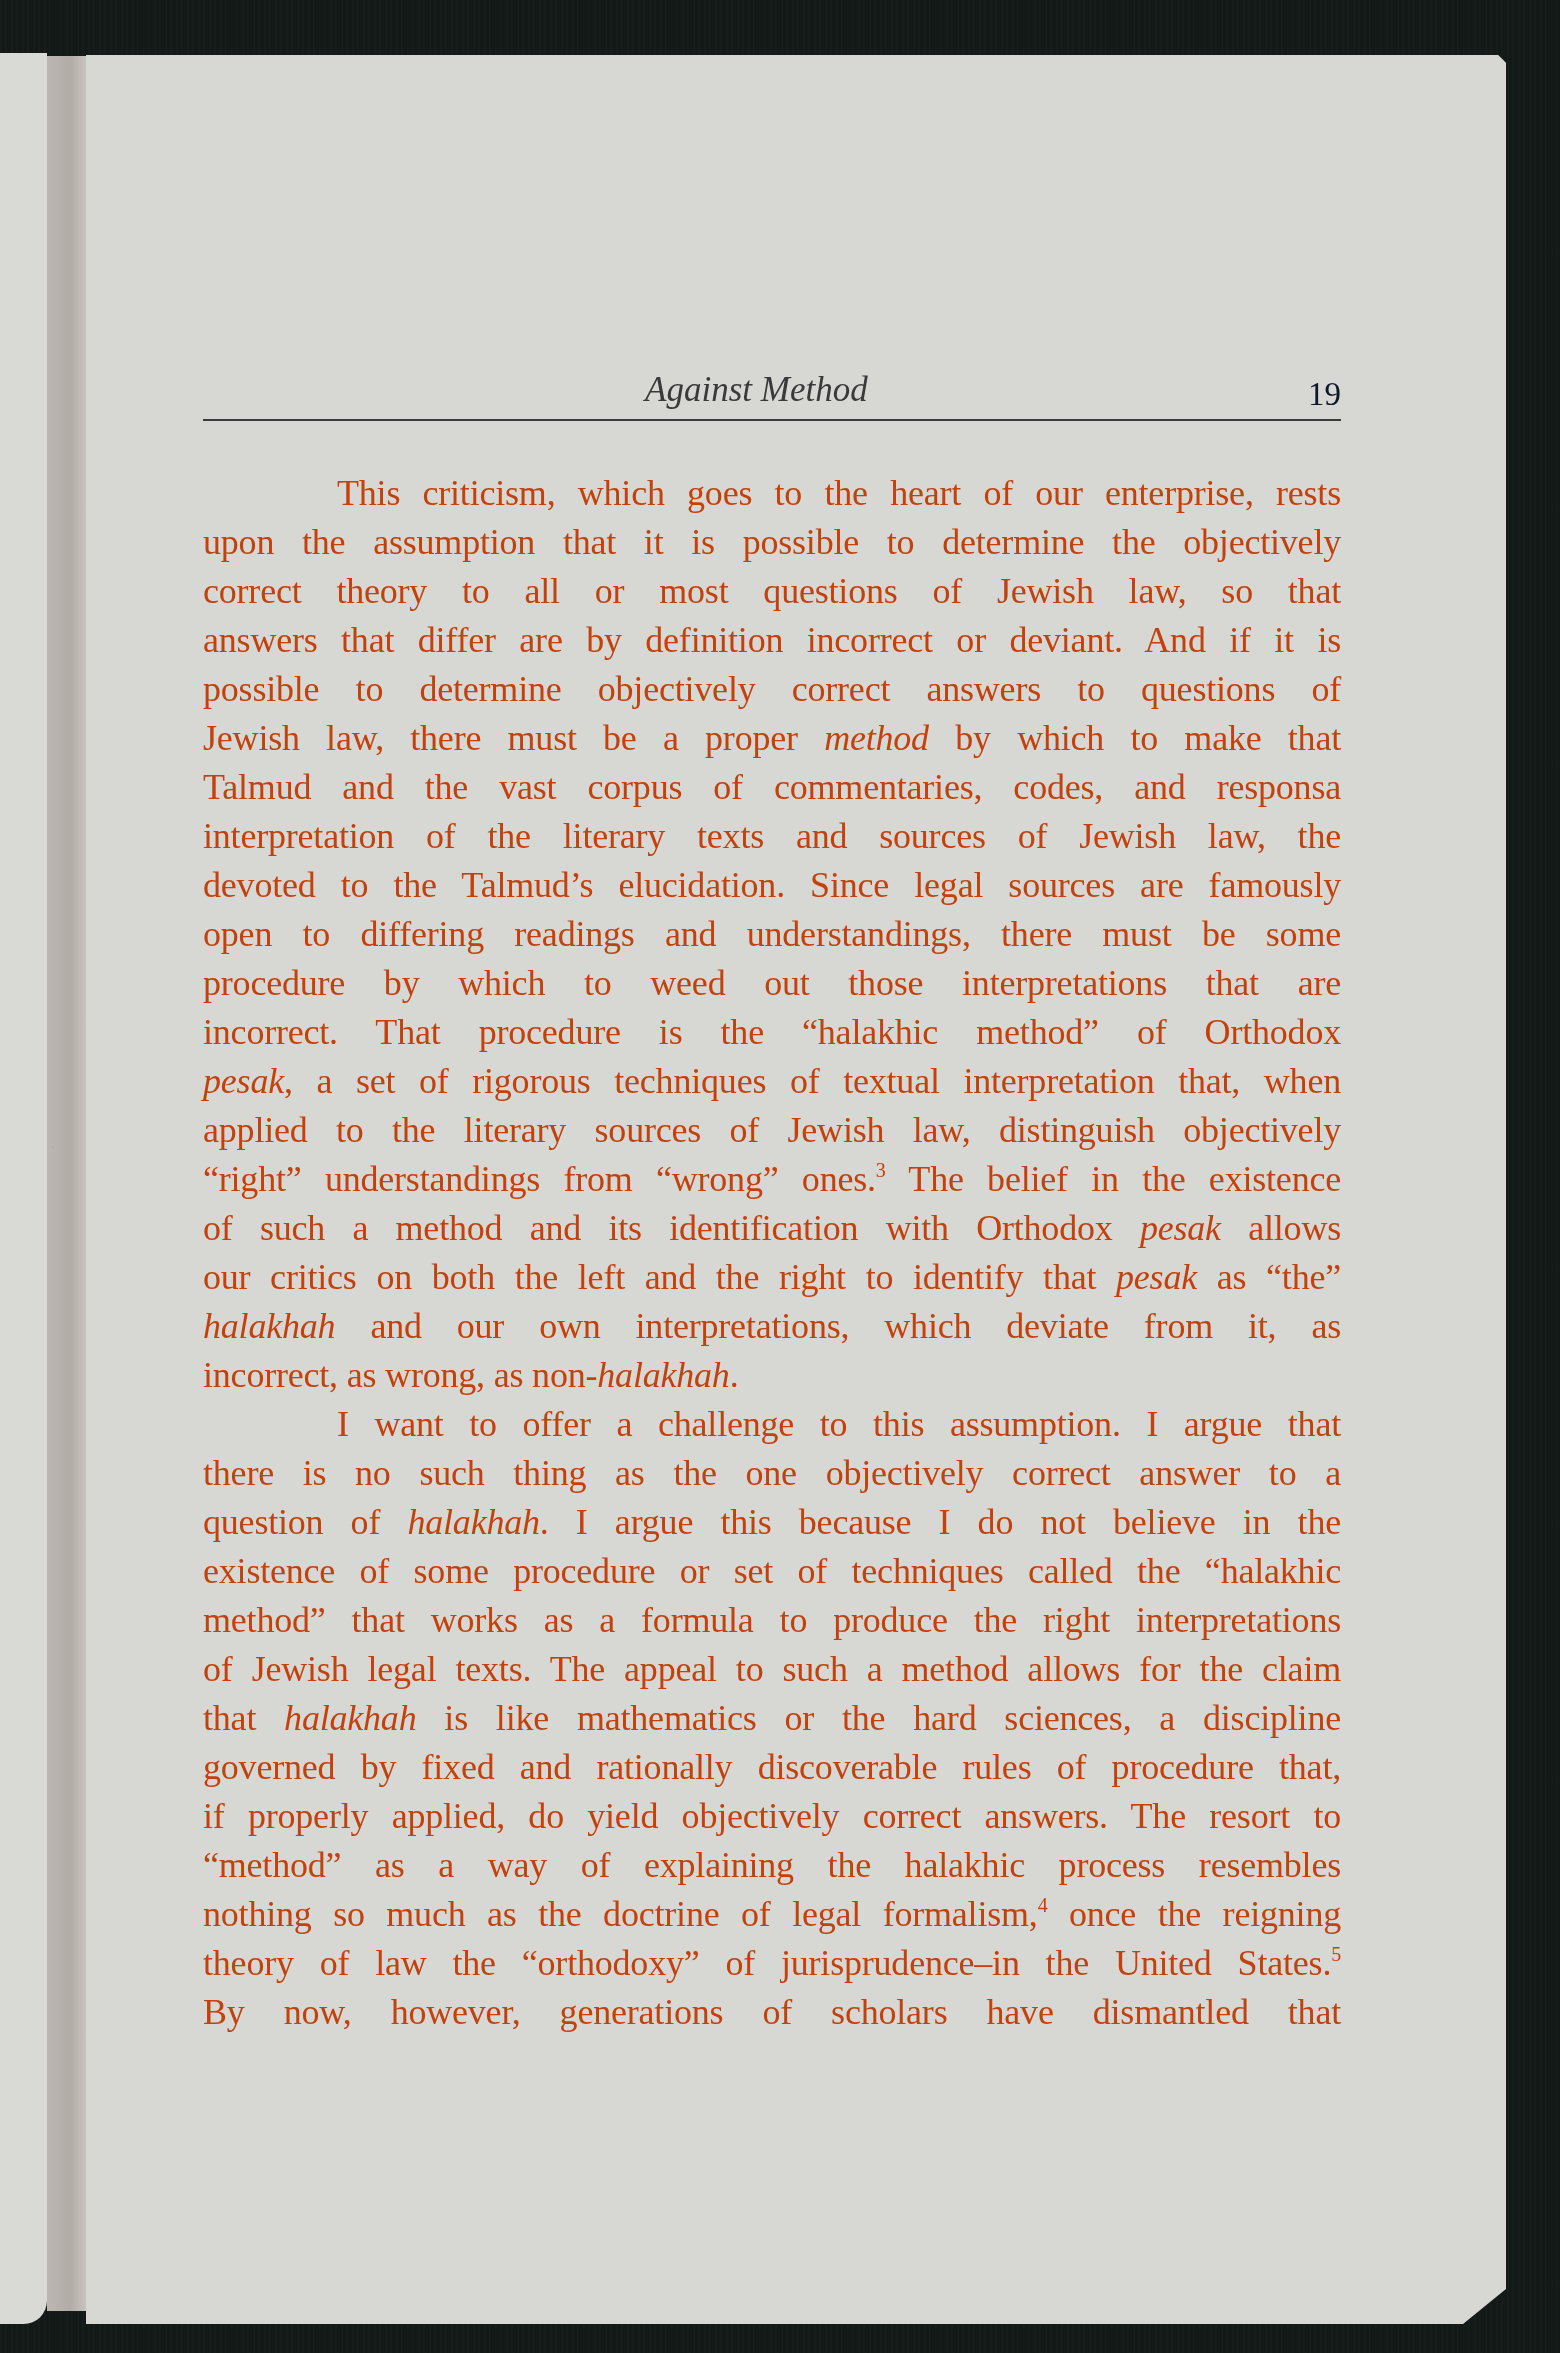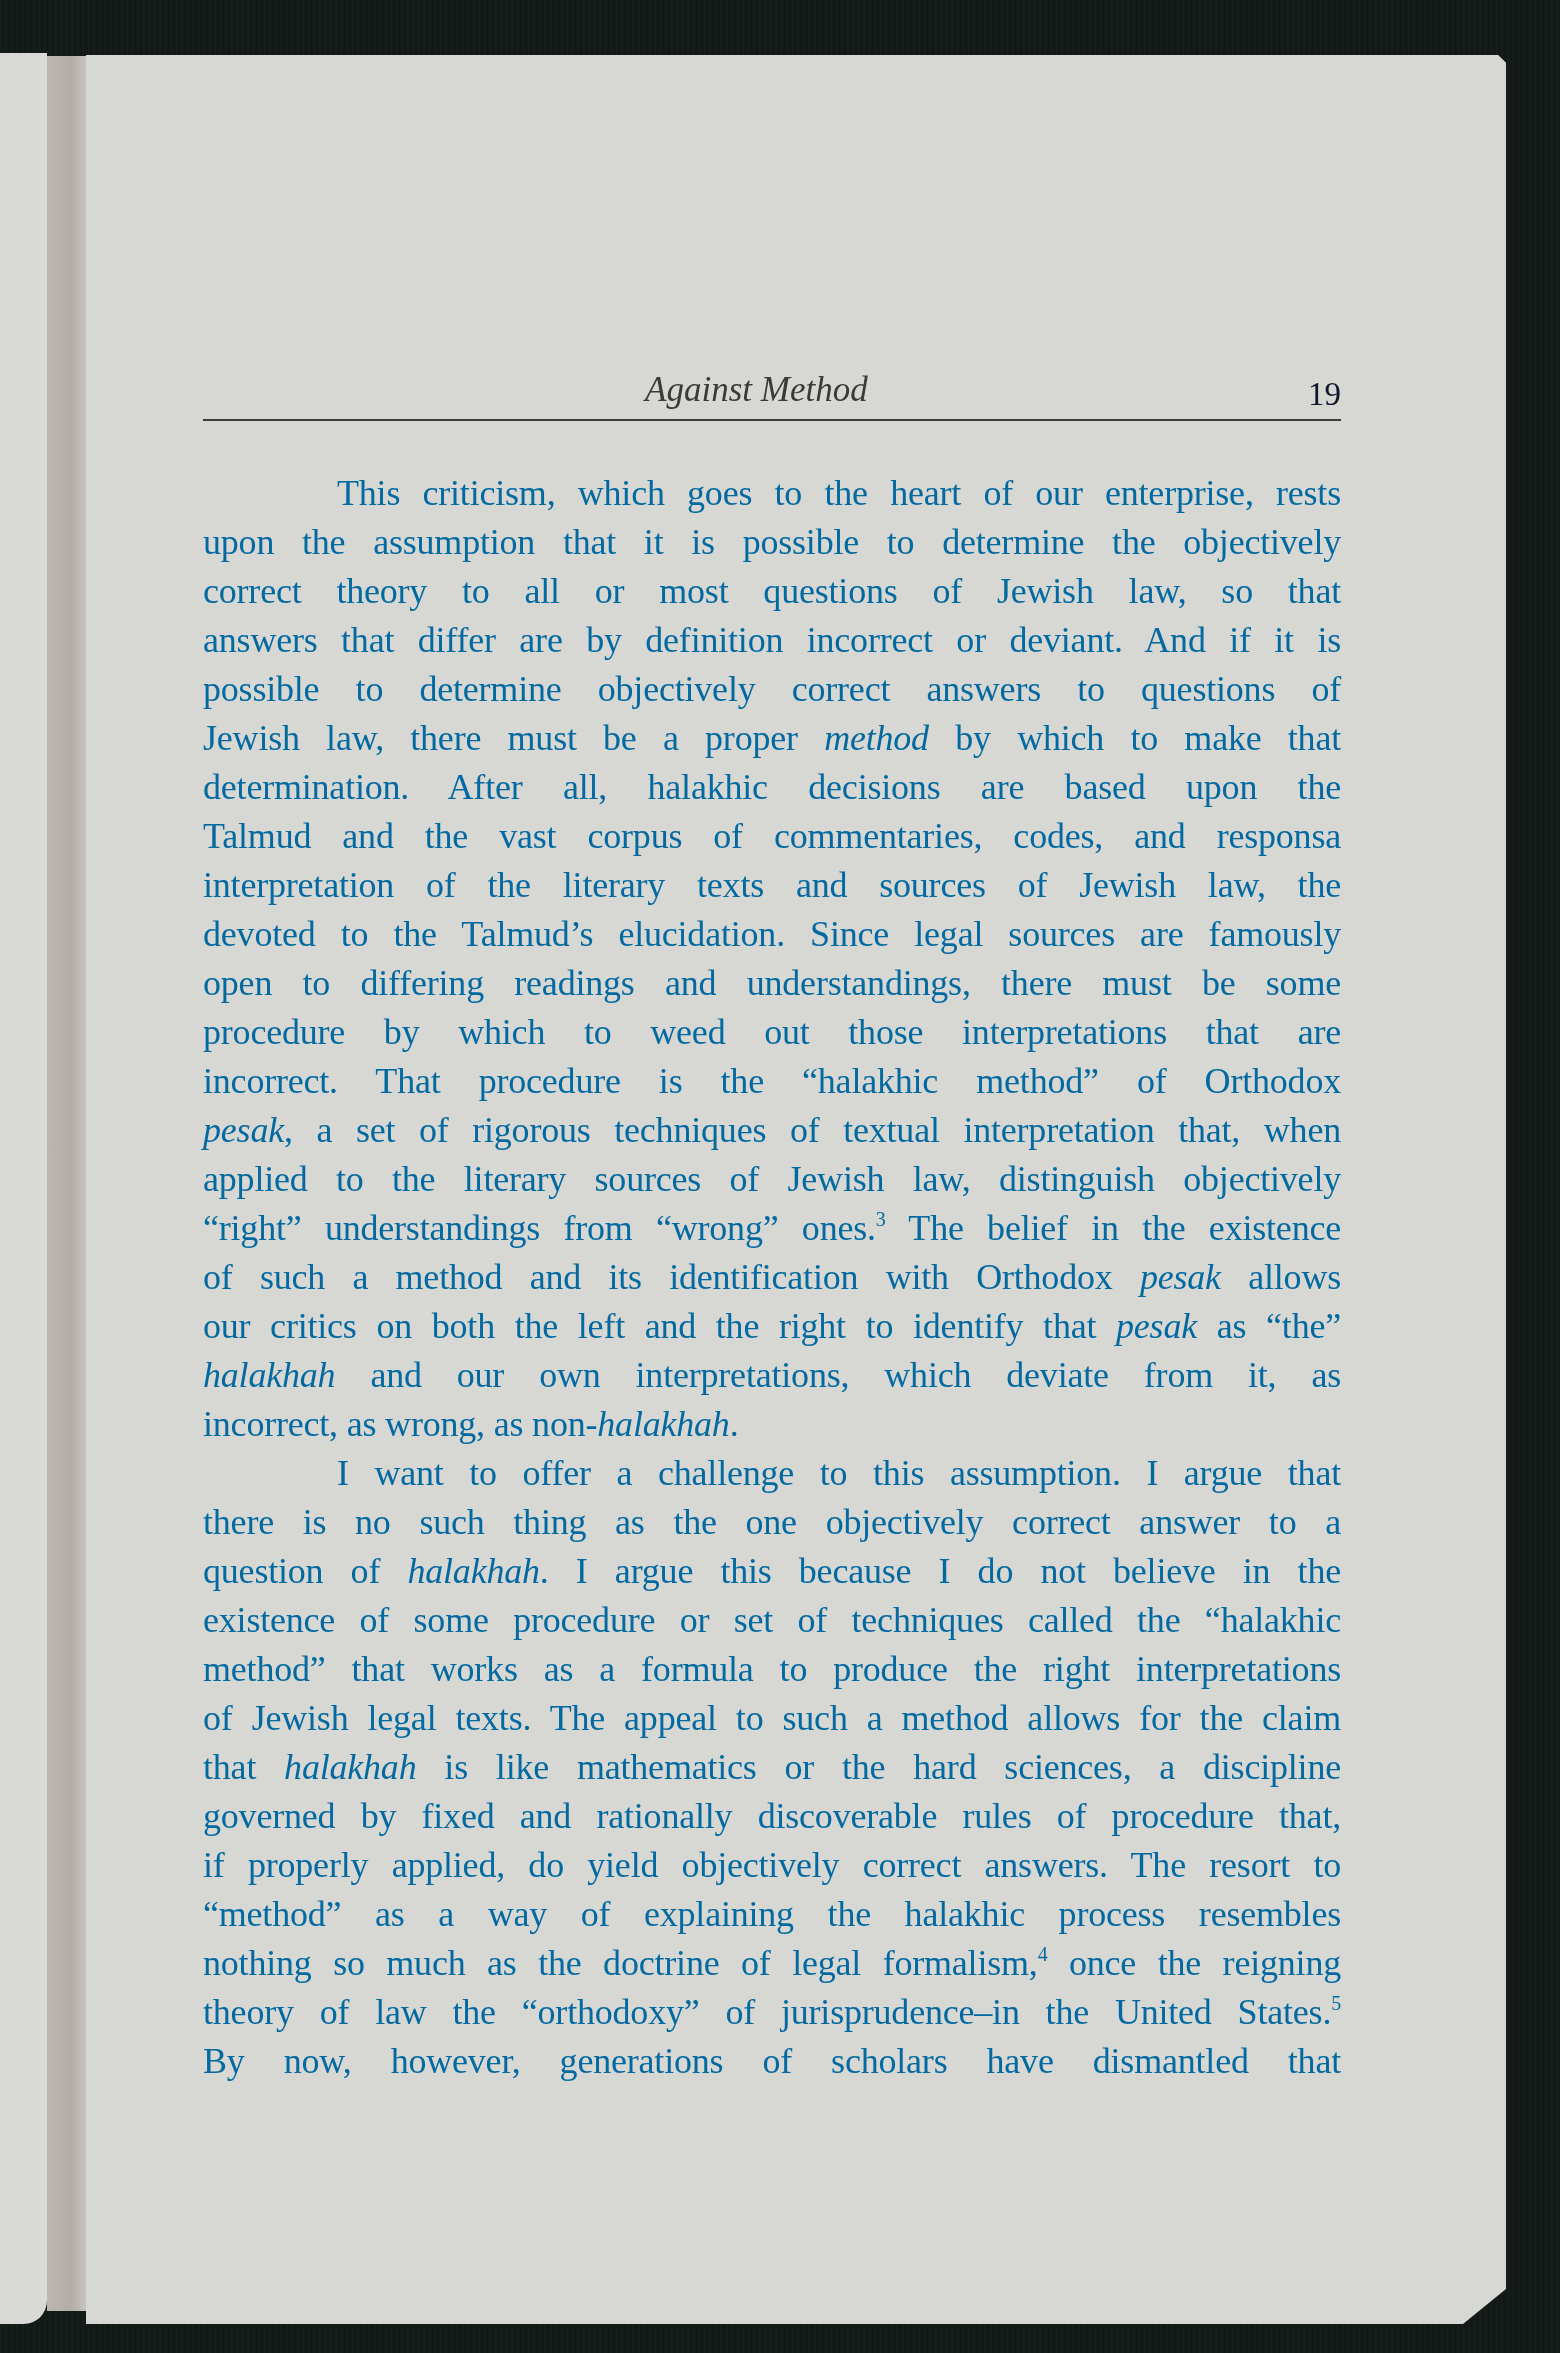--- a/index.html
+++ b/index.html
@@ -37,21 +37,21 @@
     line-height:39px; transform: translateX(-15.6px);
   }
   .page-number {
     position:absolute; right:0; top:320px; font-size:33px; color:#0f172a; line-height:39px;
   }
   .header-rule {
     position:absolute; left:0; top:364px; width:1138px; height:2.3px; background:#3d3b3b;
   }
   .body-text {
     position:absolute; left:117px; top:414px; width:1138px;
-    color:#0369a1; font-size:36px; line-height:49px;
+    color:#c2410c; font-size:36px; line-height:49px;
   }
   .line {
     display:block; height:49px; white-space:nowrap;
     text-align:justify; text-align-last:justify;
     letter-spacing:-0.2px;
   }
   .line.last { text-align-last:left; }
   .line.indent { padding-left:134px; }
   i, .it { font-style:italic; }
   sup { font-size:20px; vertical-align:14px; line-height:0; }
@@ -73,21 +73,20 @@
     <div class="header-rule"></div>
   </div>
 
   <div class="body-text" id="body-text">
       <span class="line indent"><span>This criticism, which goes to the heart of our enterprise, rests</span></span>
       <span class="line"><span>upon the assumption that it is possible to determine the objectively</span></span>
       <span class="line"><span>correct theory to all or most questions of Jewish law, so that</span></span>
       <span class="line"><span>answers that differ are by definition incorrect or deviant. And if it is</span></span>
       <span class="line"><span>possible to determine objectively correct answers to questions of</span></span>
       <span class="line"><span>Jewish law, there must be a proper </span><i>method</i><span> by which to make that</span></span>
-      <span class="line"><span>determination. After all, halakhic decisions are based upon the</span></span>
       <span class="line"><span>Talmud and the vast corpus of commentaries, codes, and responsa</span></span>
       <span class="line"><span>interpretation of the literary texts and sources of Jewish law, the</span></span>
       <span class="line"><span>devoted to the Talmud’s elucidation. Since legal sources are famously</span></span>
       <span class="line"><span>open to differing readings and understandings, there must be some</span></span>
       <span class="line"><span>procedure by which to weed out those interpretations that are</span></span>
       <span class="line"><span>incorrect. That procedure is the “halakhic method” of Orthodox</span></span>
       <span class="line"><i>pesak</i><span>, a set of rigorous techniques of textual interpretation that, when</span></span>
       <span class="line"><span>applied to the literary sources of Jewish law, distinguish objectively</span></span>
       <span class="line"><span>“right” understandings from “wrong” ones.</span><sup>3</sup><span> The belief in the existence</span></span>
       <span class="line"><span>of such a method and its identification with Orthodox </span><i>pesak</i><span> allows</span></span>

